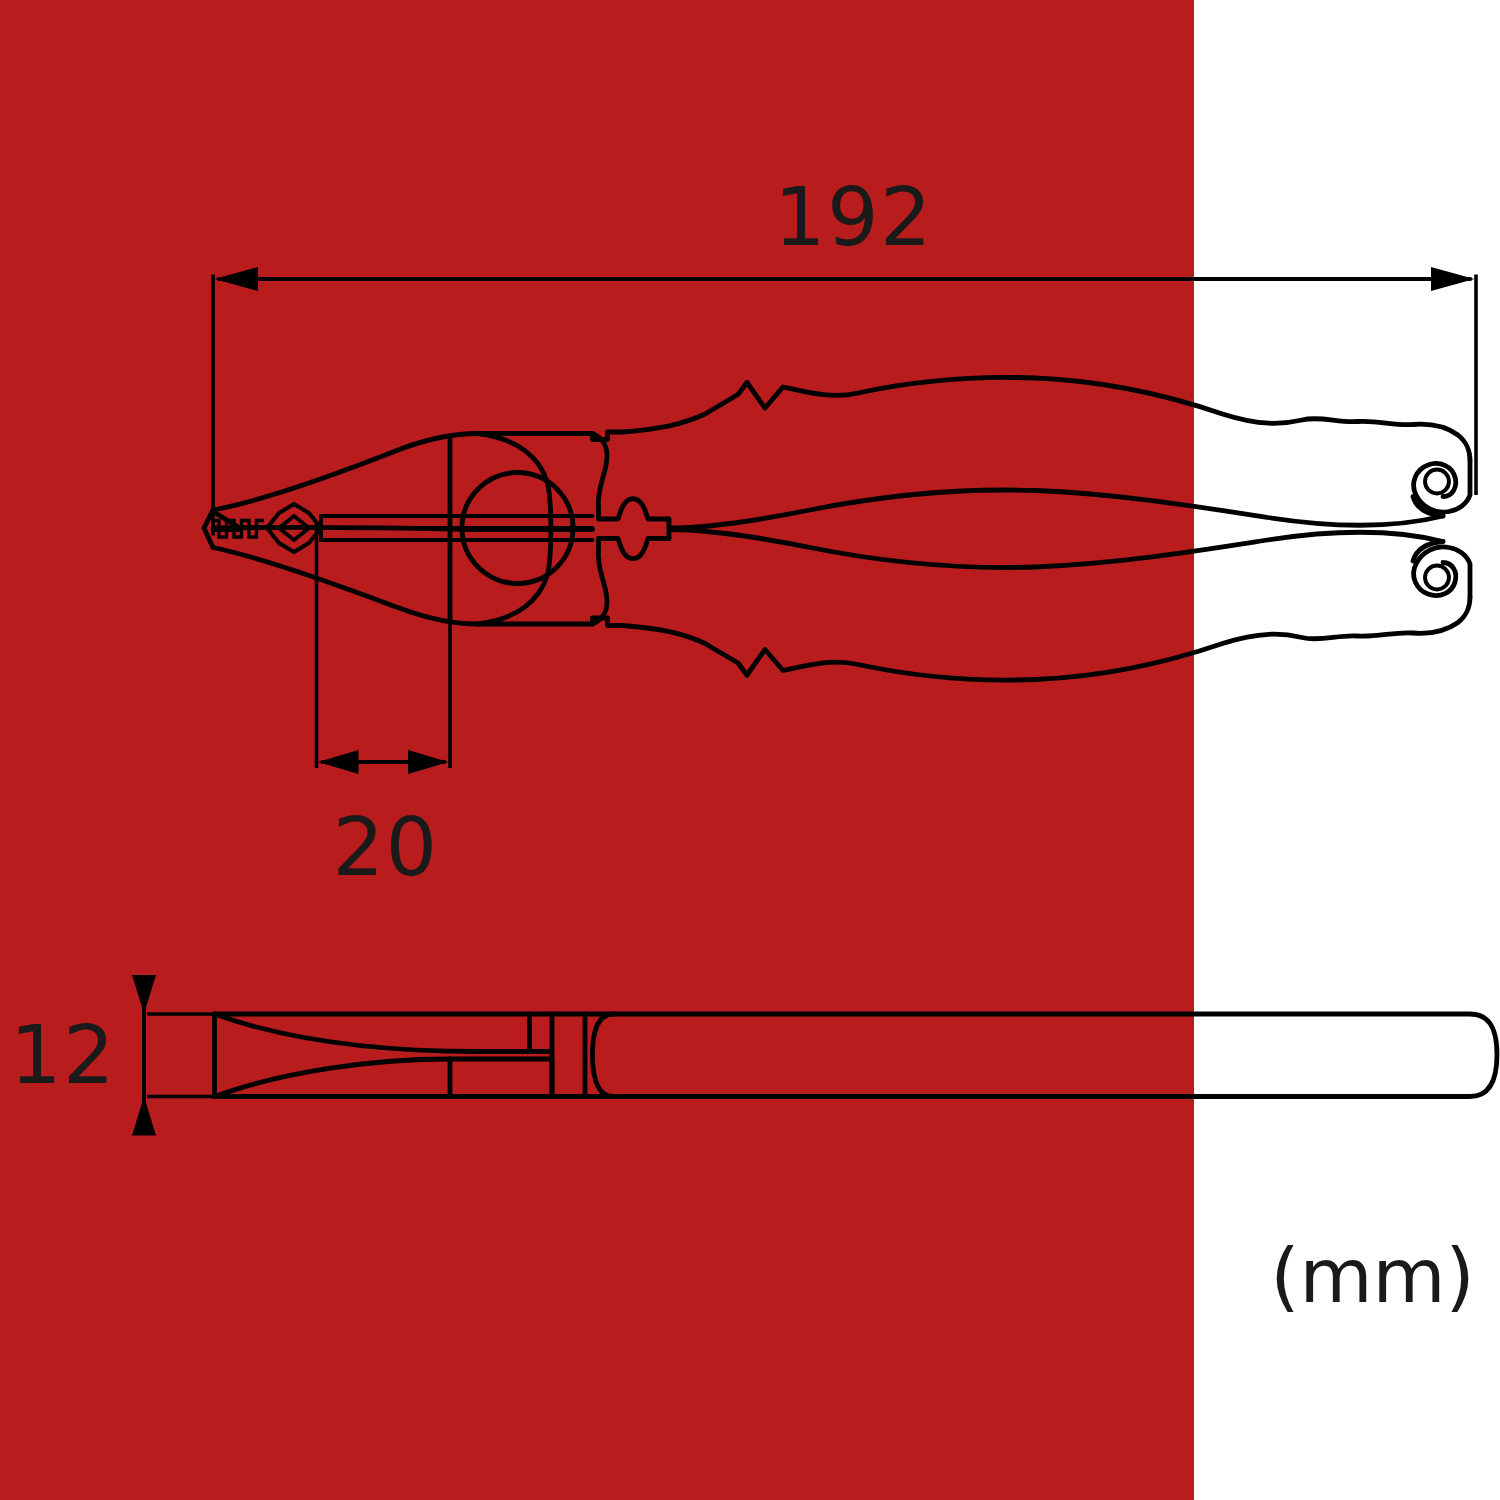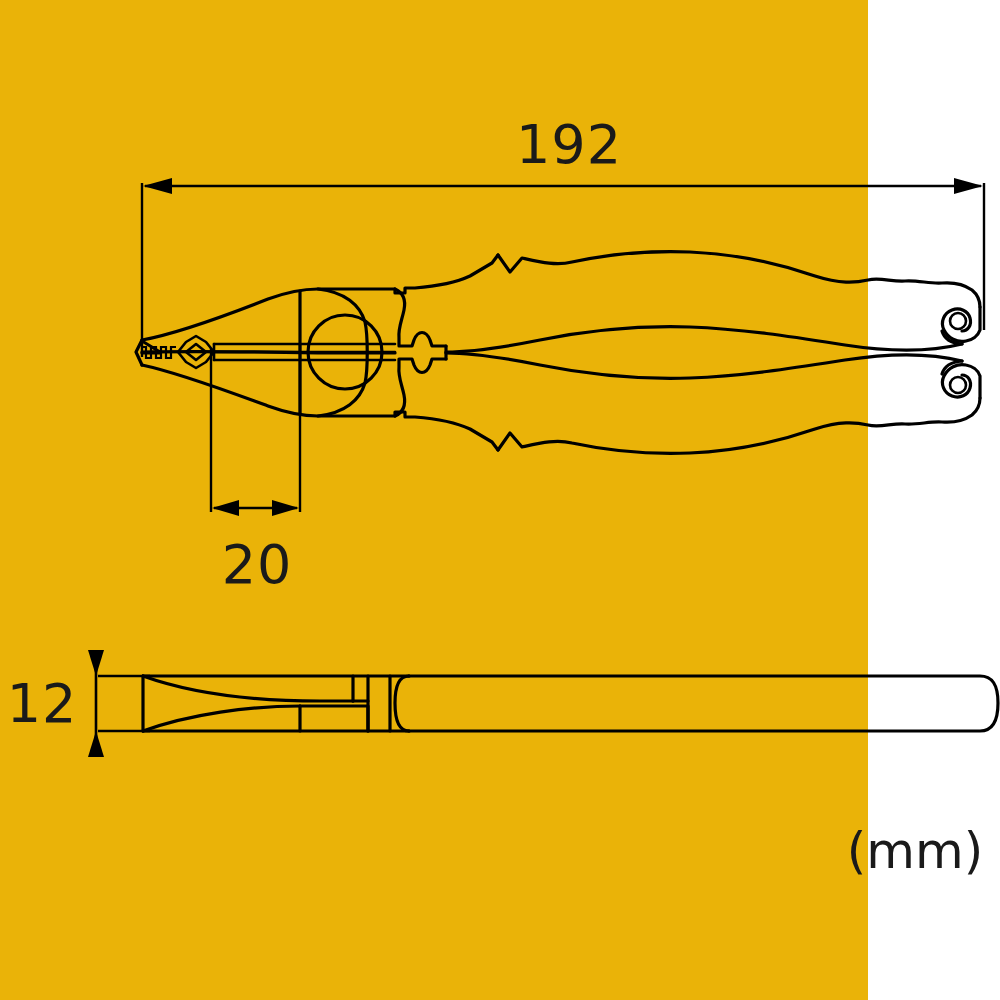--- a/index.html
+++ b/index.html
@@ -9,23 +9,23 @@
     background: #ffffff;
   }
   body {
     width: 1000px;
     height: 1000px;
     font-family: "Liberation Sans", sans-serif;
     overflow: hidden;
   }
   #drawing-root {
     position: relative;
-    width: 868px;
+    width: 796px;
     height: 1000px;
-    background: #eab308;
+    background: #b91c1c;
   }
   svg.drawing-canvas {
     position: absolute;
     left: 0;
     top: 0;
     width: 1000px;
     height: 1000px;
     display: block;
   }
   .outline {

